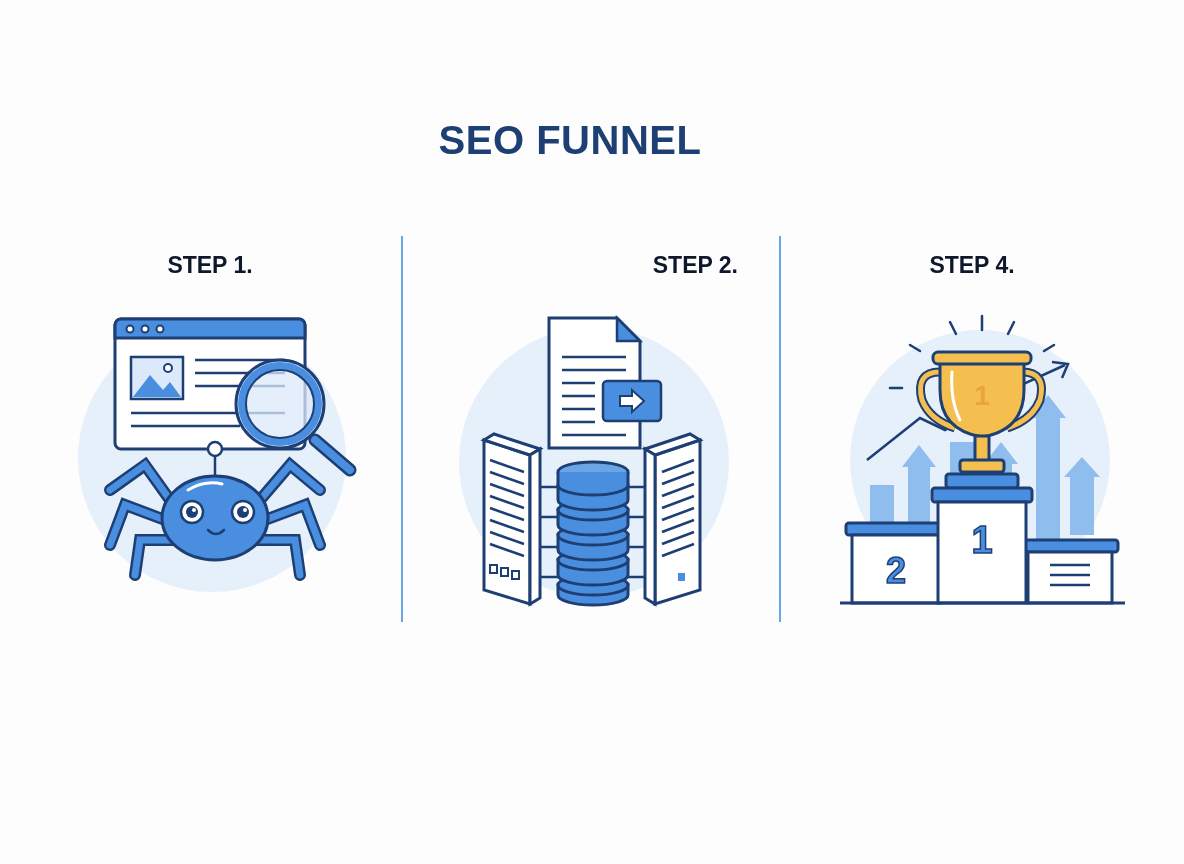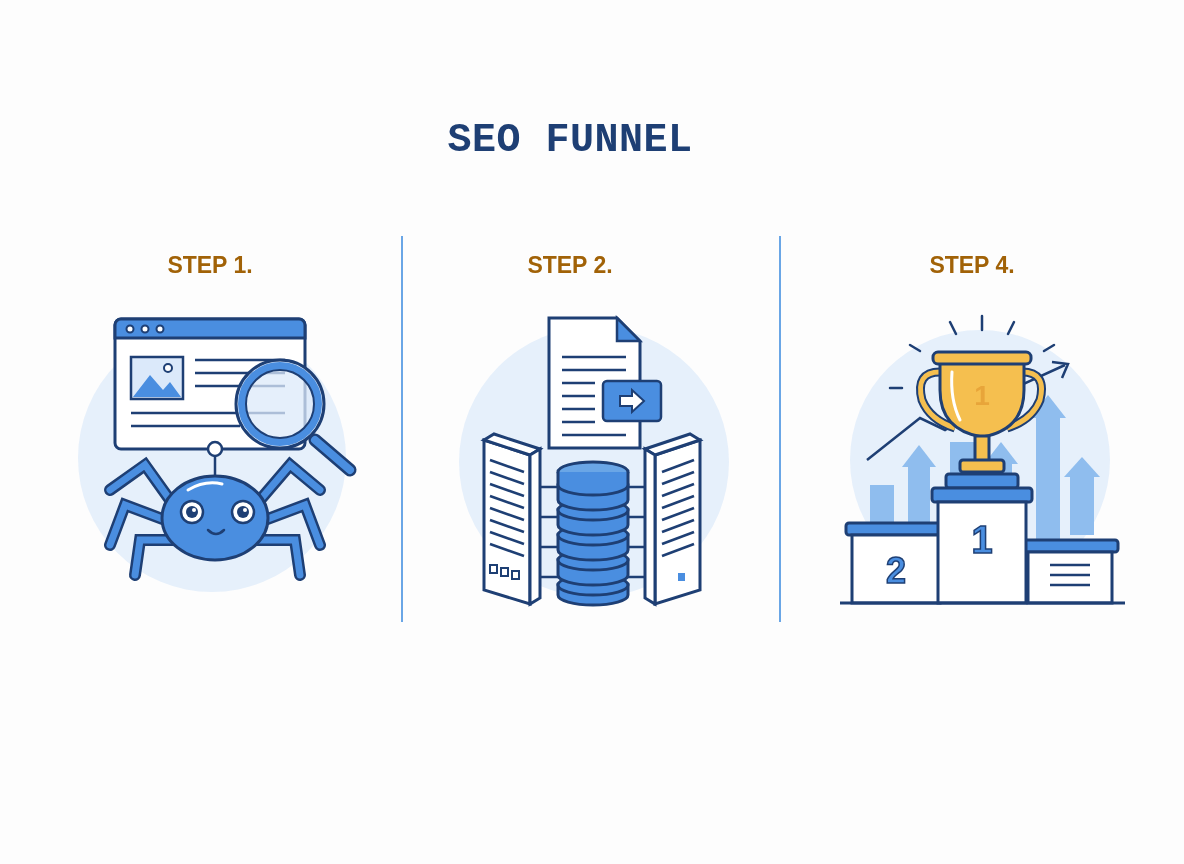--- a/index.html
+++ b/index.html
@@ -1,28 +1,28 @@
 <!DOCTYPE html>
 <html><head>
 <meta charset="utf-8">
 <style>
   html,body{margin:0;padding:0;}
   body{width:1184px;height:864px;background:#fdfdfd;position:relative;overflow:hidden;font-family:"Liberation Sans",sans-serif;}
-  .title{position:absolute;left:0;width:1140px;top:118px;text-align:center;font-size:40px;font-weight:bold;color:#1e3f74;letter-spacing:0.5px;font-family:Liberation Mono, monospace;}
-  .step-label{position:absolute;top:252px;width:240px;text-align:center;font-size:23px;font-weight:bold;color:#a16207;}
+  .title{position:absolute;left:0;width:1140px;top:118px;text-align:center;font-size:40px;font-weight:bold;color:#1e3f74;letter-spacing:0.5px;}
+  .step-label{position:absolute;top:252px;width:240px;text-align:center;font-size:23px;font-weight:bold;color:#0f172a;}
   .divider{position:absolute;top:236px;width:2px;height:386px;background:#6aa6e6;}
   .illus{position:absolute;}
 </style>
 </head>
 <body>
 
 <div class="title">SEO FUNNEL</div>
 
 <div class="step-label" style="left:90px;">STEP 1.</div>
-<div class="step-label" style="left:450px;">STEP 2.</div>
+<div class="step-label" style="left:498px;text-align:right;">STEP 2.</div>
 <div class="step-label" style="left:852px;">STEP 4.</div>
 
 <div class="divider" style="left:401px;"></div>
 <div class="divider" style="left:779px;"></div>
 
 <div class="illus" style="left:70px;top:310px;width:300px;height:300px;">
 <svg width="300" height="300" viewBox="70 310 300 300">
   <circle cx="212" cy="458" r="134" fill="#e6f0fb"></circle>
 
   <rect x="115" y="319" width="190" height="130" rx="6" fill="#fff" stroke="#1e3f74" stroke-width="3"></rect>

